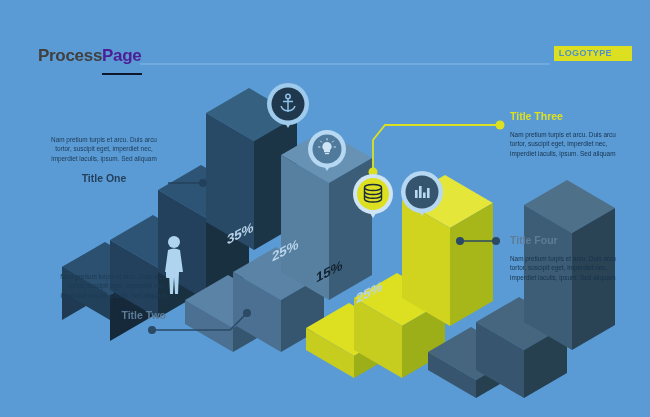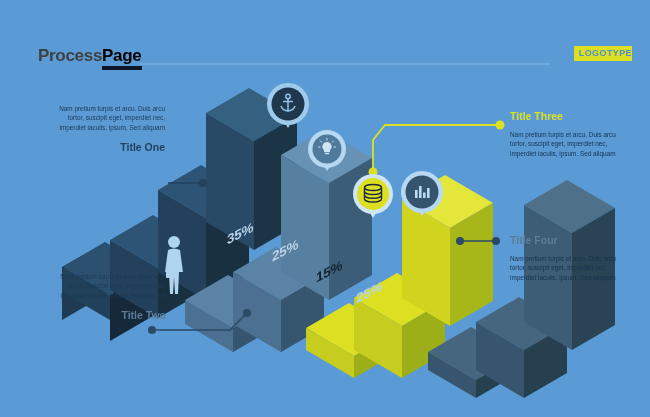--- a/index.html
+++ b/index.html
@@ -5,24 +5,24 @@
   html,body{margin:0;padding:0;background:#fff;}
   body{font-family:"Liberation Sans",sans-serif;}
   #slide{
     position:relative;width:650px;height:417px;overflow:hidden;
     background:#5b9bd5;
   }
   
   #header{position:absolute;left:0;top:0;width:650px;height:80px;}
   #brand{position:absolute;left:38px;top:46px;font-size:17px;font-weight:bold;letter-spacing:-0.3px;}
   #brand .w1{color:#404040;}
-  #brand .w2{color:#000000;border-bottom:4px solid #0f172a;padding-bottom:1px;}
+  #brand .w2{color:#4c1d95;border-bottom:2px solid #0f172a;padding-bottom:8px;}
   #header-rule{position:absolute;left:140px;top:63px;width:410px;height:2px;background:#6fa9de;}
   #logotype{position:absolute;right:18px;top:46px;background:#dde021;color:#4e90cb;
-            font-size:9px;font-weight:bold;letter-spacing:0.4px;padding:2px 0 3px 5px;margin-left:40px;}
+            font-size:9px;font-weight:bold;letter-spacing:0.4px;padding:2px 20px 3px 5px;margin-left:40px;}
   
   .txtblock{position:absolute;width:122px;}
   .body-txt{font-size:6.4px;line-height:9.4px;color:#1d3a55;}
   .body-txt.light{color:#16334d;}
   .ttl{font-size:10.5px;font-weight:bold;}
   .right-align{text-align:right;}
   .ttl-one{color:#23415c;}
   .ttl-two{color:#5d7c98;}
   .ttl-three{color:#dde021;}
   .ttl-four{color:#5d7c98;}
@@ -194,21 +194,21 @@
         <rect x="427" y="188" width="2.6" height="10"></rect>
       </g>
     </g>
   </svg>
 
   <div class="pct light" style="left:227px;top:226px;">35%</div>
   <div class="pct light" style="left:272px;top:243px;">25%</div>
   <div class="pct dark" style="left:316px;top:264px;">15%</div>
   <div class="pct light" style="left:356px;top:285px;">25%</div>
 
-  <div class="txtblock right-align" style="left:43px;top:104px;">
+  <div class="txtblock right-align" style="left:43px;top:135px;text-align:center;">
     <div class="body-txt">Nam pretium turpis et arcu. Duis arcu tortor, suscipit eget, imperdiet nec, imperdiet iaculis, ipsum. Sed aliquam</div>
     <div class="ttl ttl-one" style="margin-top:9px;">Title One</div>
   </div>
 
   <div class="txtblock right-align" style="left:44px;top:272px;">
     <div class="body-txt">Nam pretium turpis et arcu. Duis arcu tortor, suscipit eget, imperdiet nec, imperdiet iaculis, ipsum. Sed aliquam</div>
     <div class="ttl ttl-two" style="margin-top:9px;">Title Two</div>
   </div>
 
   <div class="txtblock" style="left:510px;top:110px;">

